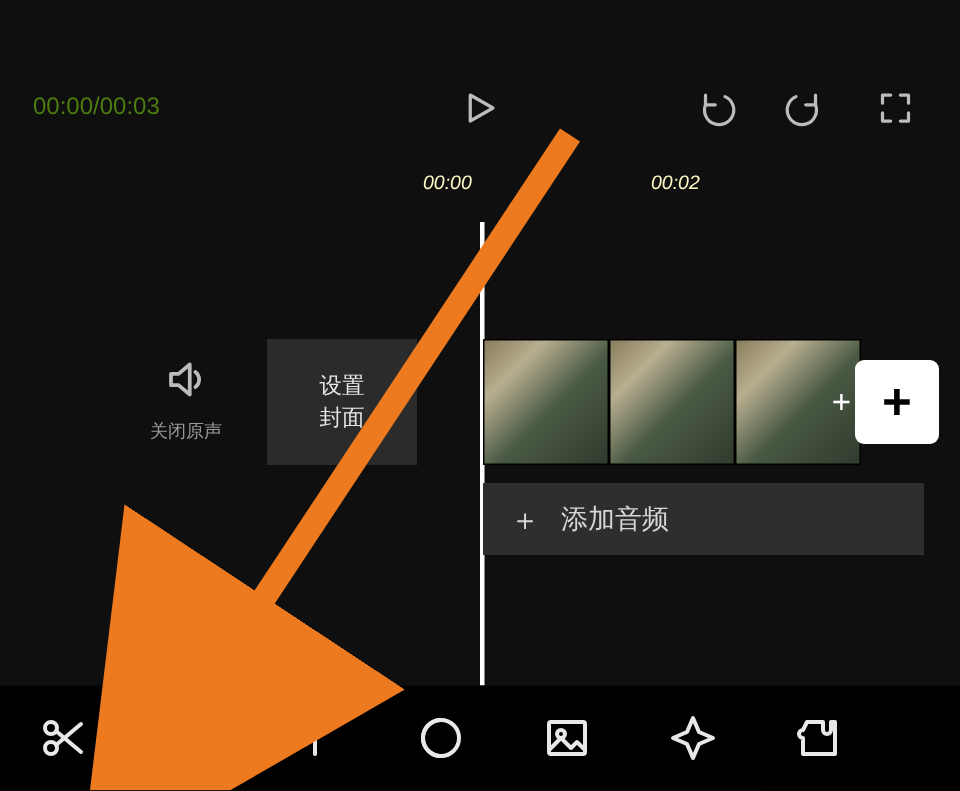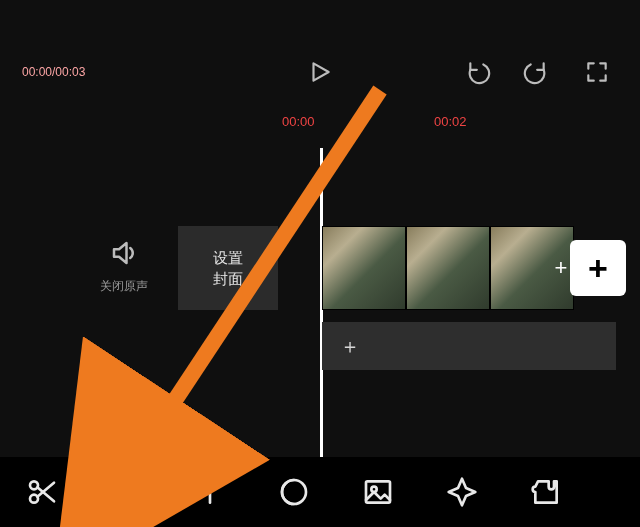--- a/index.html
+++ b/index.html
@@ -1,28 +1,28 @@
 <!DOCTYPE html>
 <html><head>
 <meta charset="utf-8">
 <style>
   html,body{margin:0;padding:0;background:#0d0d0d;font-family:"PingFang SC","Microsoft YaHei",sans-serif;color:#bababa;}
   .app{width:640px;height:527px;background:#0f0f0f;position:relative;overflow:hidden;}
   
   .topbar{position:absolute;left:0;right:0;top:48px;height:48px;display:flex;align-items:center;}
-  .timecode{position:absolute;left:22px;font-size:12px;color:#fca5a5;}
+  .timecode{position:absolute;left:22px;font-size:16px;color:#4d7c0f;}
   .play{position:absolute;left:50%;transform:translateX(-50%);}
   .tbtn{position:absolute;top:0;display:flex;align-items:center;justify-content:center;height:48px;}
   .undo{right:148px;}
   .redo{right:92px;}
   .fullscreen{right:30px;}
   .ico{width:26px;height:26px;stroke:#bcbcbc;stroke-width:2;fill:none;stroke-linecap:round;stroke-linejoin:round;}
   
   .ruler{position:absolute;left:0;right:0;top:114px;height:24px;}
-  .rlabel{position:absolute;font-size:13px;color:#ef4444;}
+  .rlabel{position:absolute;font-size:13px;color:#fef9c3;font-style:italic;}
   
   .timeline{position:absolute;left:0;right:0;top:148px;bottom:70px;}
   .mute{position:absolute;left:100px;top:90px;text-align:center;}
   .mute .cap{font-size:12px;color:#9a9a9a;margin-top:6px;}
   .cover{position:absolute;left:178px;top:78px;width:100px;height:84px;background:#2b2b2b;display:flex;align-items:center;justify-content:center;flex-direction:column;color:#e6e6e6;font-size:15px;line-height:1.4;text-align:left;}
   .clips{position:absolute;left:322px;top:78px;height:84px;display:flex;}
   .clip{width:84px;height:84px;background:linear-gradient(135deg,#867b5a 0%,#b8ae90 25%,#4a5a44 55%,#2f3a2c 100%);background-size:cover;box-shadow:inset 0 0 0 1px #000;}
   .addclip{position:absolute;right:14px;top:92px;width:56px;height:56px;border-radius:6px;background:#fff;display:flex;align-items:center;justify-content:center;color:#000;font-size:34px;font-weight:600;}
   .plusghost{position:absolute;right:70px;top:92px;width:18px;height:56px;display:flex;align-items:center;justify-content:center;color:#fff;font-size:22px;}
   .audio{position:absolute;left:322px;top:174px;right:24px;height:48px;background:#2e2e2e;display:flex;align-items:center;color:#d6d6d6;font-size:18px;padding-left:18px;box-sizing:border-box;}
@@ -96,20 +96,21 @@
       <div class="clip"></div>
     </div>
 
     <div class="plusghost">+</div>
     <div class="addclip">
       <span>+</span>
     </div>
 
     <div class="audio">
       <span class="plus">＋</span>
+      <span>添加音频</span>
     </div>
   </div>
 
   <div class="tools">
     <div class="tool">
       <svg class="ico" viewBox="0 0 24 24">
           <circle cx="6" cy="7" r="3"></circle>
           <circle cx="6" cy="17" r="3"></circle>
           <path d="M8.5 8.5 L21 19"></path>
           <path d="M8.5 15.5 L21 5"></path>

